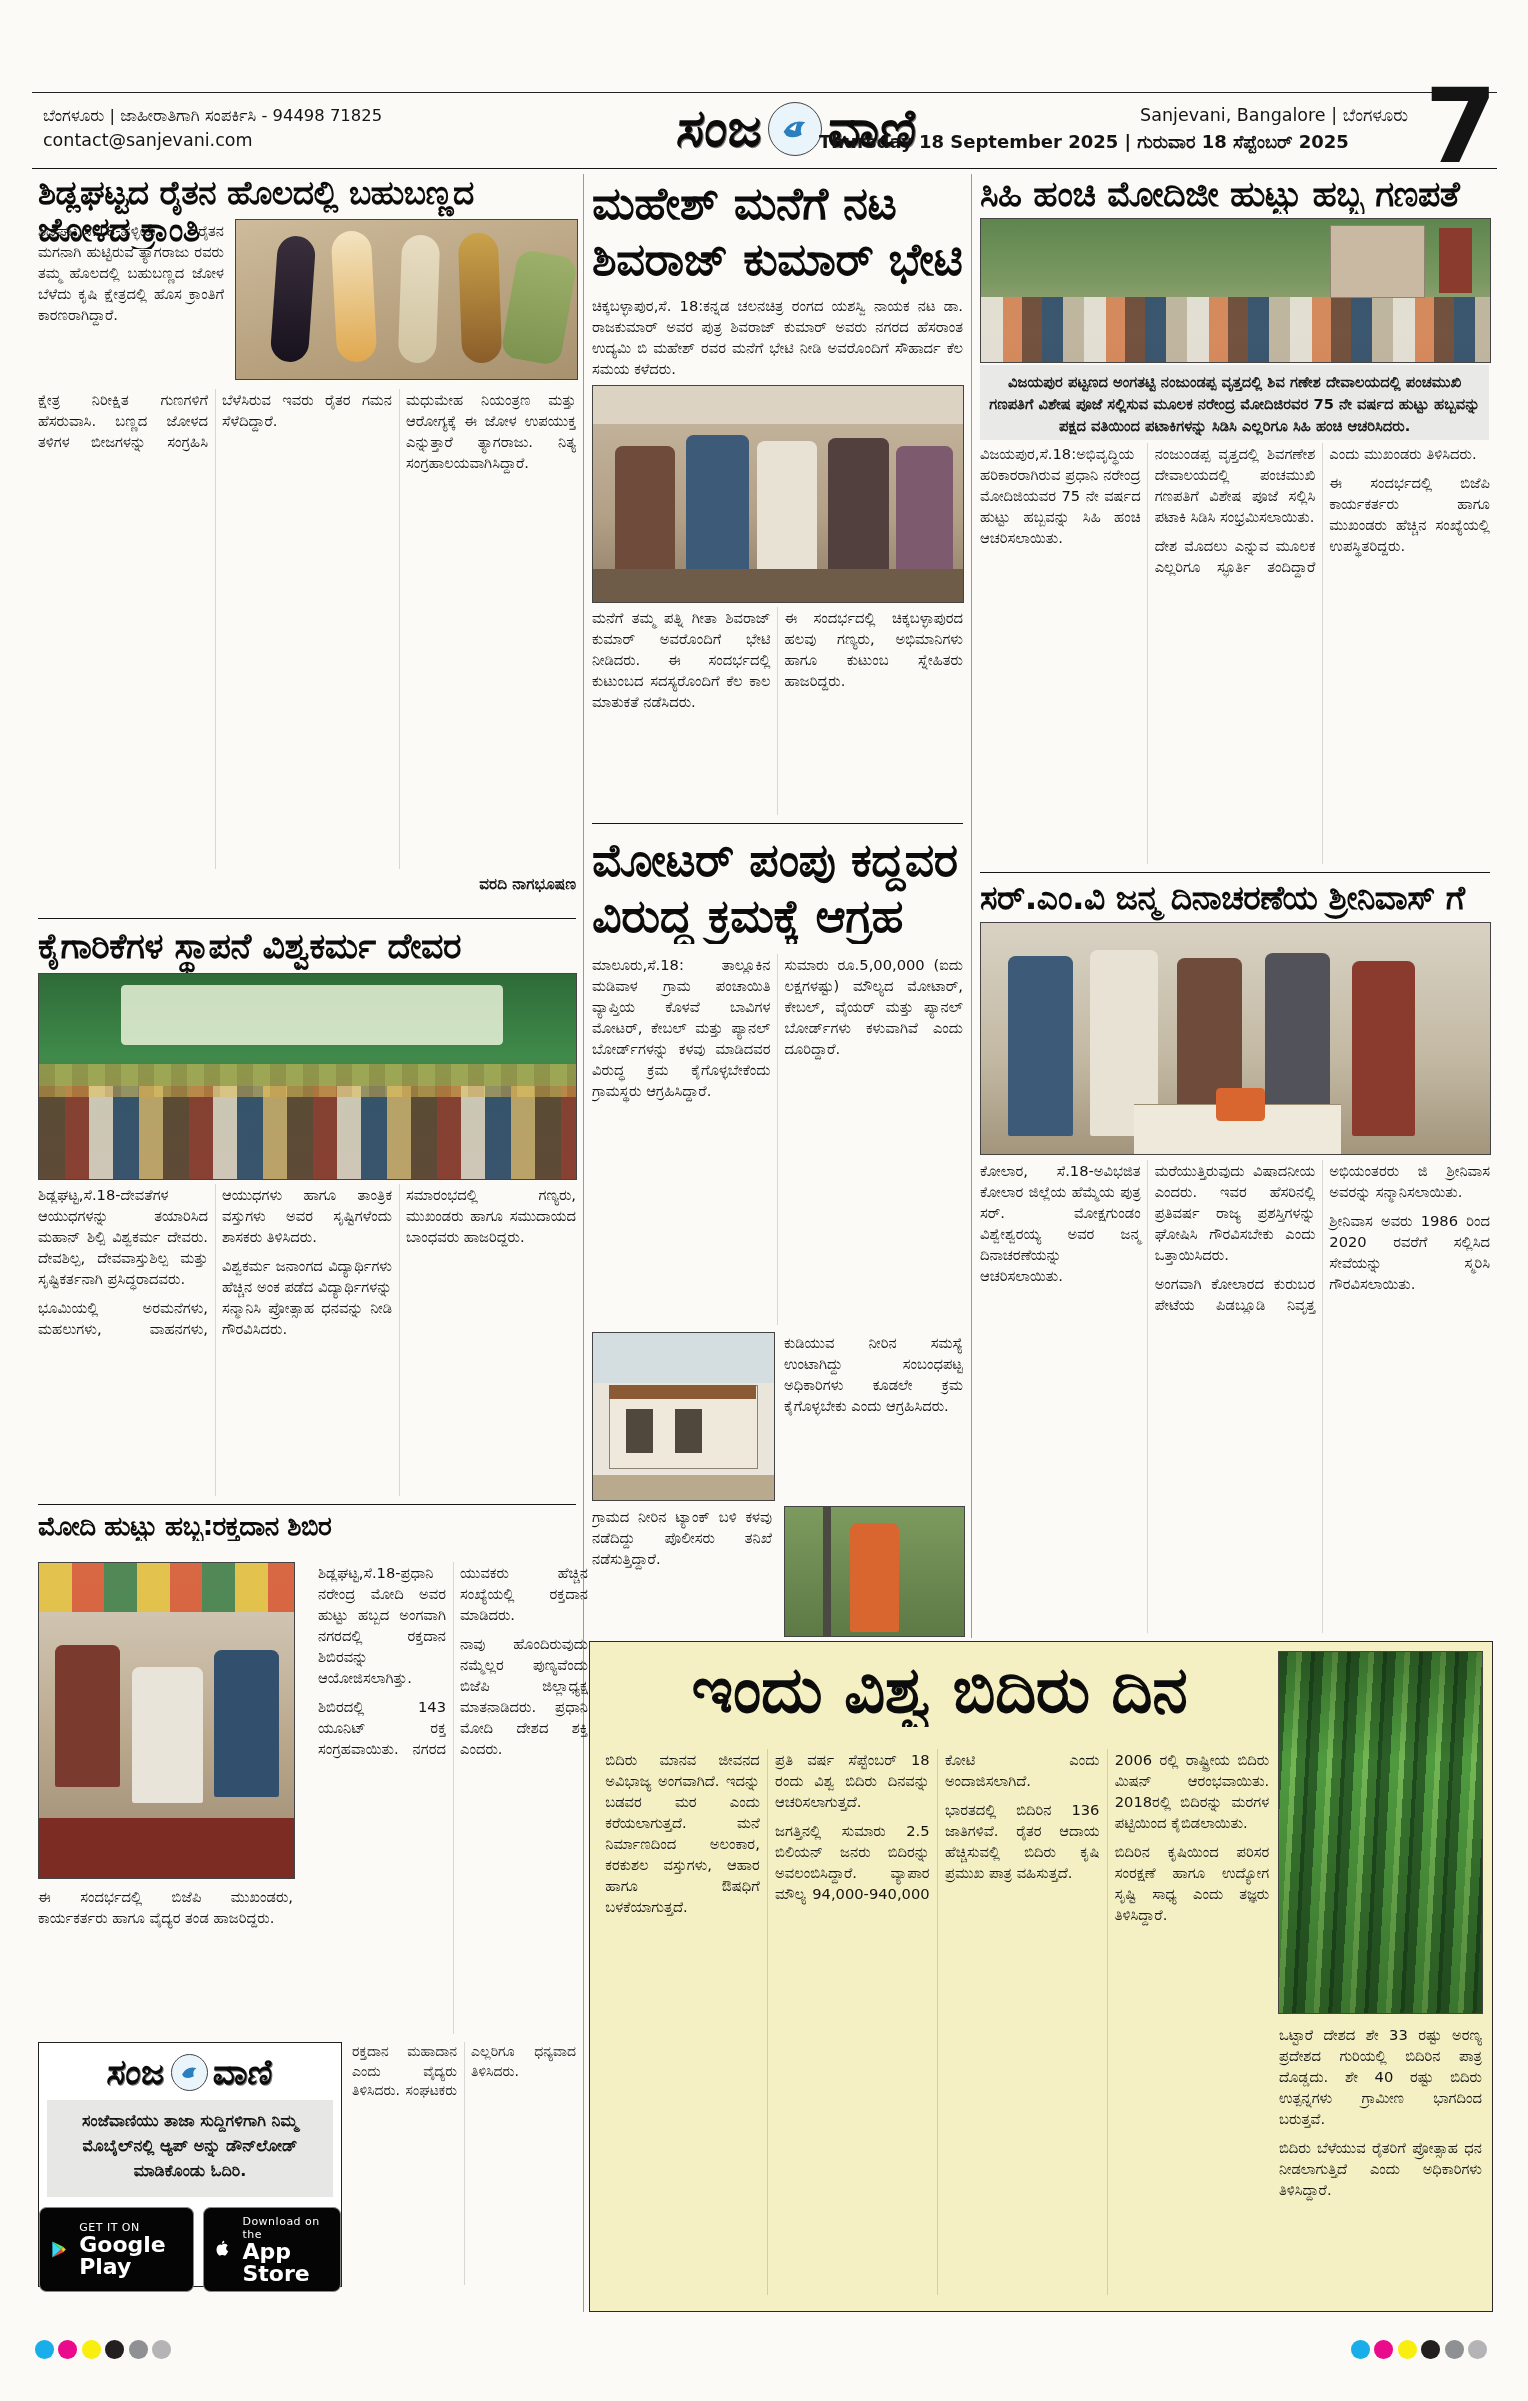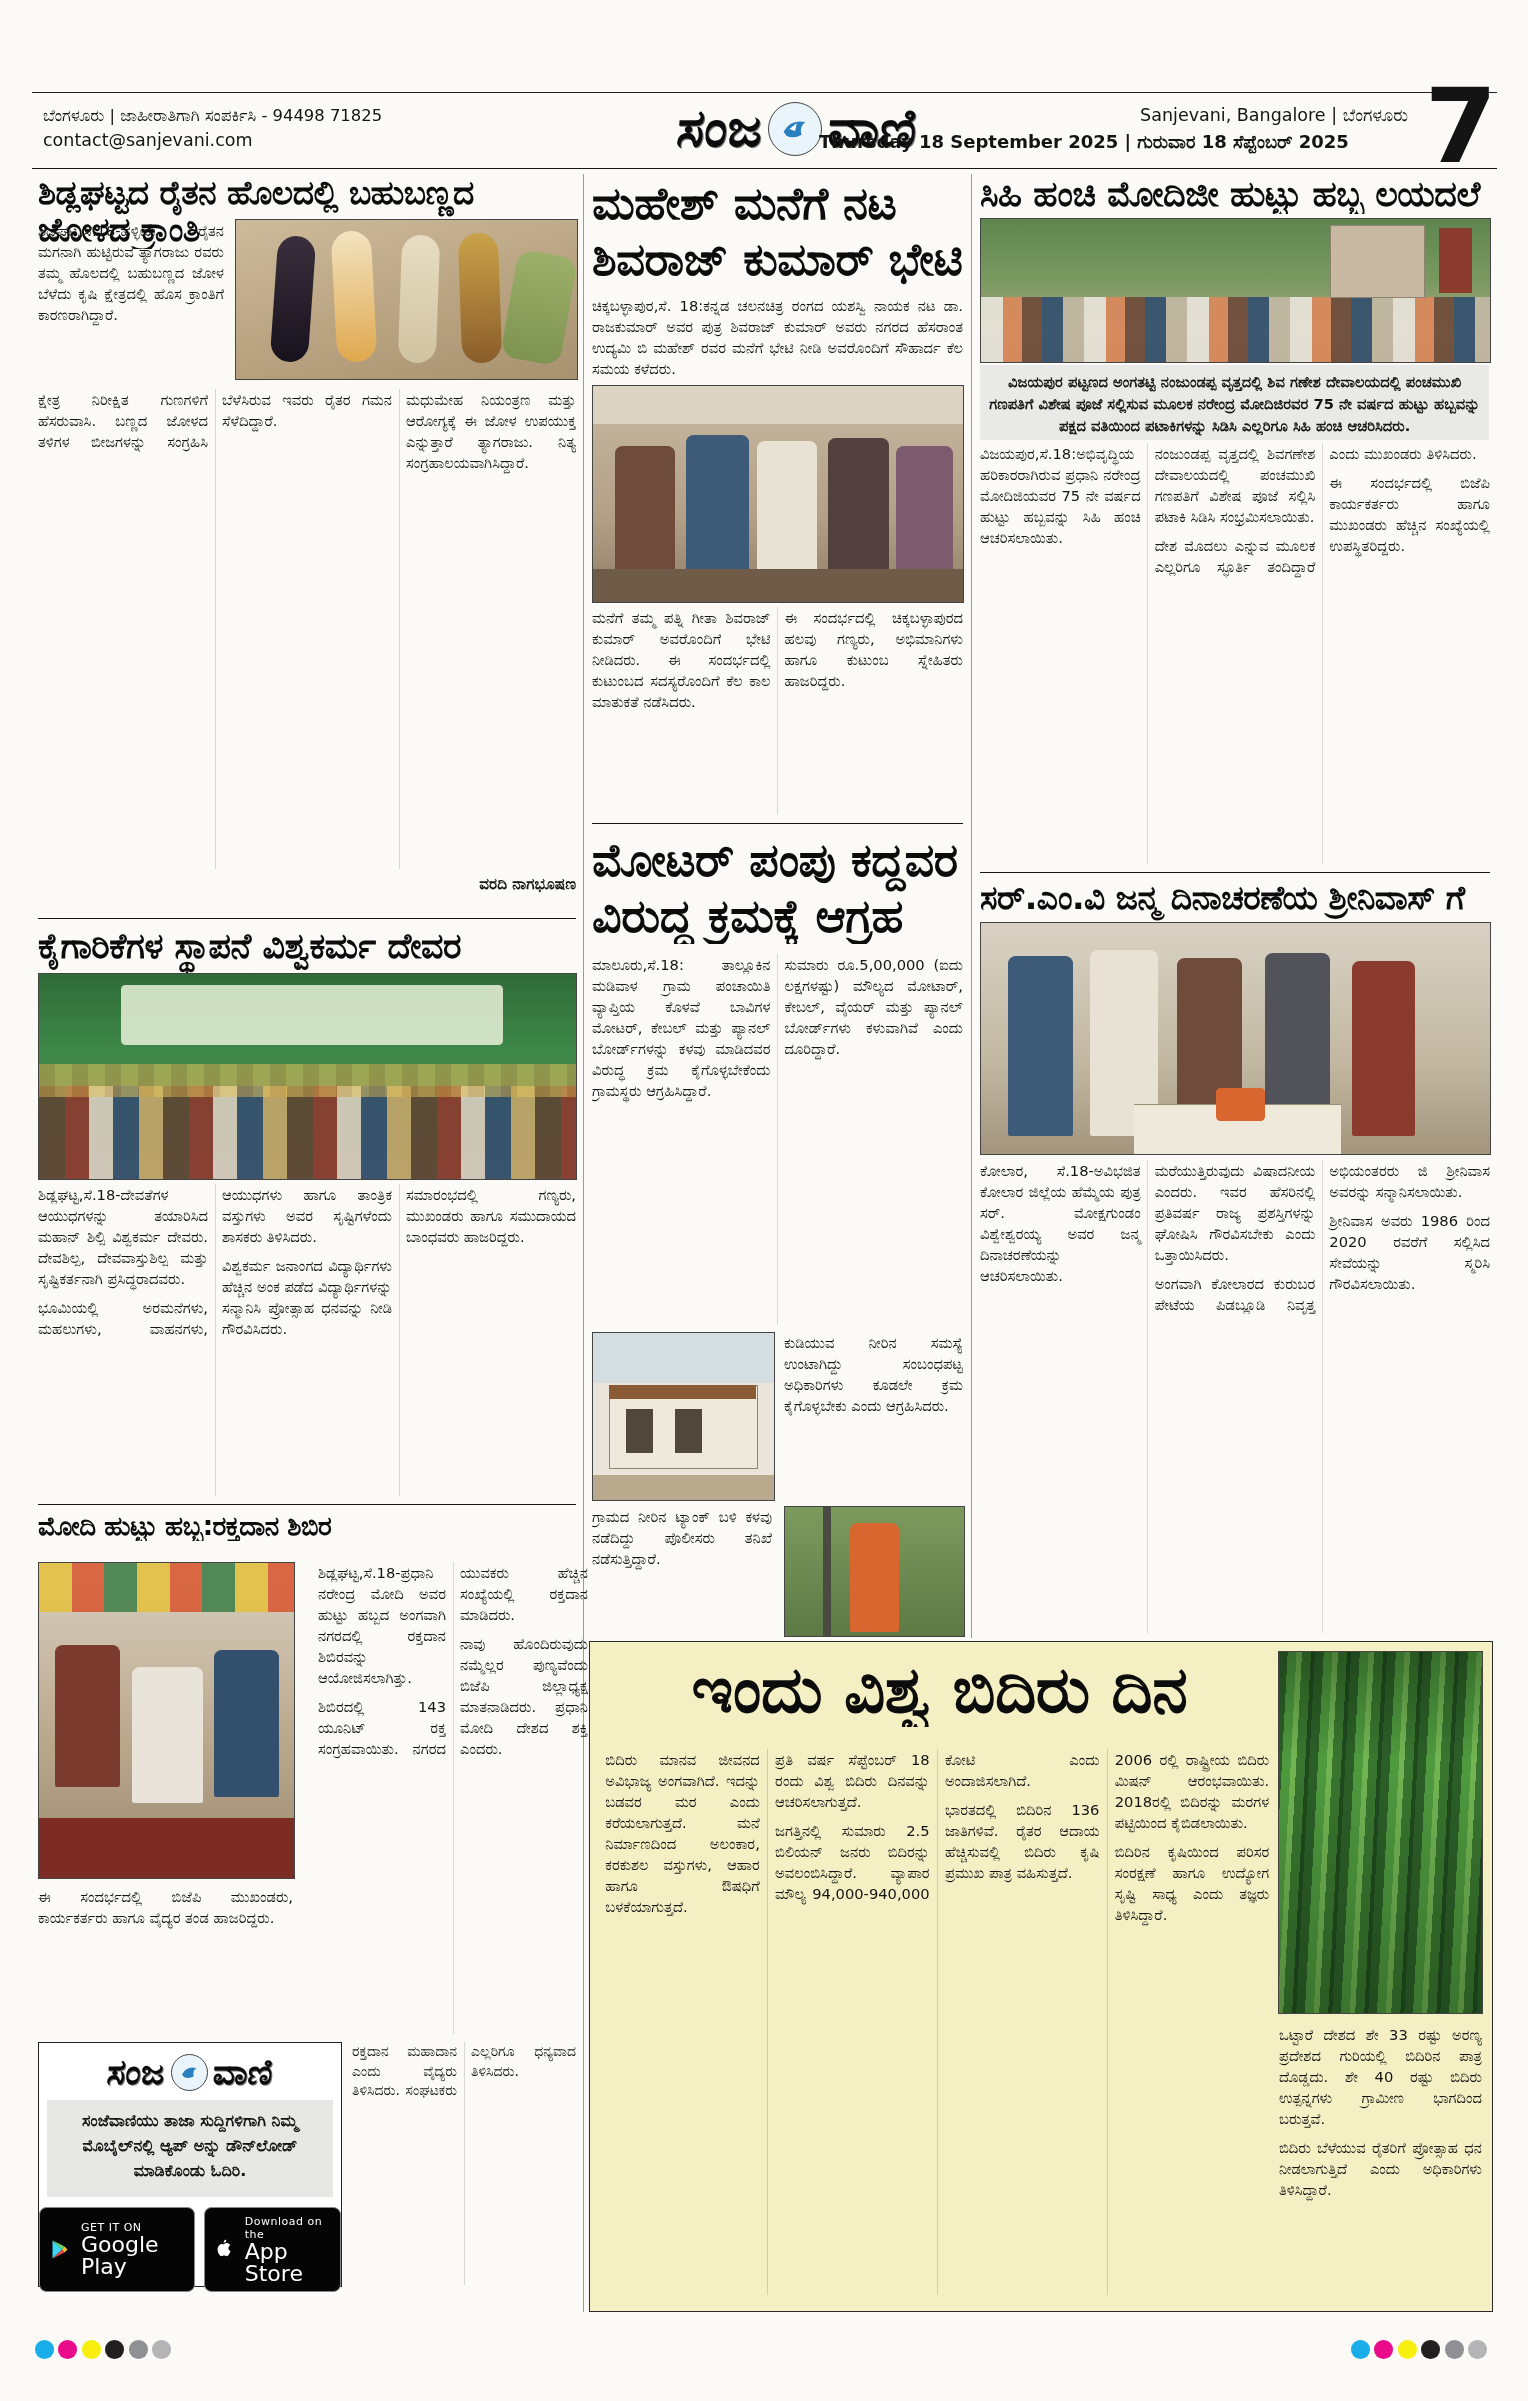--- a/index.html
+++ b/index.html
@@ -18,21 +18,21 @@
   .caption{background:#e9e9e7;font-weight:bold;font-size:14.7px;line-height:22px;text-align:center;
     padding:5.5px 8.7px;overflow:hidden;}
   .fig{position:absolute;border-radius:7.6px 7.6px 2.2px 2.2px;}
   .masthead{display:flex;align-items:center;gap:5.5px;}
   .masthead .mtxt{font-weight:bold;transform:skewX(-5deg);color:#0b0b0b;
     text-shadow:1.1px 1.1px 0 #777;}
   .emblem{border-radius:50%;background:#eaf4fb;border:1.6px solid #444;display:flex;
     align-items:center;justify-content:center;flex:0 0 auto;}
   .badge{background:#050505;color:#fff;border:1.1px solid #8a8a8a;border-radius:7.6px;
     display:flex;align-items:center;gap:12px;padding:6.5px 11px;}
-  .badge .t1{font-size:11px;letter-spacing:0.5px;} .badge .t2{font-size:22px;font-weight:normal;line-height:1;margin-top:8px;}
+  .badge .t1{font-size:11px;letter-spacing:0.5px;} .badge .t2{font-size:22px;font-weight:bold;line-height:1;margin-top:8px;}
   .dot{border-radius:50%;width:18.6px;height:18.6px;display:inline-block;margin-right:4.9px;}
   .byline{font-weight:bold;text-align:right;font-size:15.3px;}
 </style>
 </head>
 <body>
 
 <div class="abs hr2" style="left:32px;top:92px;width:1465px;"></div>
 
 <div class="abs" style="left:43px;top:104px;width:491px;">
   <div class="kn" style="font-size:16.4px;line-height:24px;text-align:left;">ಬೆಂಗಳೂರು  |  ಜಾಹೀರಾತಿಗಾಗಿ ಸಂಪರ್ಕಿಸಿ - 94498 71825</div>
@@ -185,21 +185,21 @@
   <p>ಕುಡಿಯುವ ನೀರಿನ ಸಮಸ್ಯೆ ಉಂಟಾಗಿದ್ದು ಸಂಬಂಧಪಟ್ಟ ಅಧಿಕಾರಿಗಳು ಕೂಡಲೇ ಕ್ರಮ ಕೈಗೊಳ್ಳಬೇಕು ಎಂದು ಆಗ್ರಹಿಸಿದರು.</p>
 </div>
 <div class="abs kn" style="left:592px;top:1506px;width:180px;height:129px;">
   <p>ಗ್ರಾಮದ ನೀರಿನ ಟ್ಯಾಂಕ್ ಬಳಿ ಕಳವು ನಡೆದಿದ್ದು ಪೊಲೀಸರು ತನಿಖೆ ನಡೆಸುತ್ತಿದ್ದಾರೆ.</p>
 </div>
 <div class="photo" style="left:784px;top:1506px;width:179px;height:129px;background:linear-gradient(#7d9a5e,#5d7a46);">
   <div class="fig" style="left:65px;top:16.4px;width:49px;height:109px;background:#d9662e;"></div>
   <div class="abs" style="left:38px;top:0;width:7.6px;height:129px;background:#4a4a42;"></div>
 </div>
 
-<div class="abs hl center" style="left:980px;top:175px;width:510px;font-size:35px;">ಸಿಹಿ ಹಂಚಿ ಮೋದಿಜೀ ಹುಟ್ಟು ಹಬ್ಬ ಲಯದಲೆ</div>
+<div class="abs hl center" style="left:980px;top:175px;width:510px;font-size:35px;">ಸಿಹಿ ಹಂಚಿ ಮೋದಿಜೀ ಹುಟ್ಟು ಹಬ್ಬ ಗಣಪತೆ</div>
 <div class="photo" style="left:980px;top:218px;width:509px;height:143px;background:linear-gradient(#5f854e,#7b9a62 45%,#b3a788 80%,#9c8e73);">
   <div class="abs" style="left:0;bottom:0;width:100%;height:65px;background:repeating-linear-gradient(90deg,#e8e4da 0 22px,#d9885a 22px 41px,#6e4b3a 41px 61px,#32506e 61px 82px,#c2b8a2 82px 103px);opacity:.92;"></div>
   <div class="abs" style="left:349px;top:5.5px;width:93px;height:71px;background:#c9b9a2;border:1.1px solid #8d8370;"></div>
   <div class="abs" style="left:458px;top:8.7px;width:33px;height:65px;background:#8a3b2e;"></div>
 </div>
 <div class="abs caption" style="left:980px;top:365px;width:492px;height:64px;">ವಿಜಯಪುರ ಪಟ್ಟಣದ ಅಂಗತಟ್ಟಿ ನಂಜುಂಡಪ್ಪ ವೃತ್ತದಲ್ಲಿ ಶಿವ ಗಣೇಶ ದೇವಾಲಯದಲ್ಲಿ ಪಂಚಮುಖಿ ಗಣಪತಿಗೆ ವಿಶೇಷ ಪೂಜೆ ಸಲ್ಲಿಸುವ ಮೂಲಕ ನರೇಂದ್ರ ಮೋದಿಜಿರವರ 75 ನೇ ವರ್ಷದ ಹುಟ್ಟು ಹಬ್ಬವನ್ನು ಪಕ್ಷದ ವತಿಯಿಂದ ಪಟಾಕಿಗಳನ್ನು ಸಿಡಿಸಿ ಎಲ್ಲರಿಗೂ ಸಿಹಿ ಹಂಚಿ ಆಚರಿಸಿದರು.</div>
 <div class="abs kn cols3" style="left:980px;top:443px;width:510px;height:421px;">
   <p>ವಿಜಯಪುರ,ಸೆ.18:ಅಭಿವೃದ್ಧಿಯ ಹರಿಕಾರರಾಗಿರುವ ಪ್ರಧಾನಿ ನರೇಂದ್ರ ಮೋದಿಜಿಯವರ 75 ನೇ ವರ್ಷದ ಹುಟ್ಟು ಹಬ್ಬವನ್ನು ಸಿಹಿ ಹಂಚಿ ಆಚರಿಸಲಾಯಿತು.</p>
   <p>ನಂಜುಂಡಪ್ಪ ವೃತ್ತದಲ್ಲಿ ಶಿವಗಣೇಶ ದೇವಾಲಯದಲ್ಲಿ ಪಂಚಮುಖಿ ಗಣಪತಿಗೆ ವಿಶೇಷ ಪೂಜೆ ಸಲ್ಲಿಸಿ ಪಟಾಕಿ ಸಿಡಿಸಿ ಸಂಭ್ರಮಿಸಲಾಯಿತು.</p>
   <p>ದೇಶ ಮೊದಲು ಎನ್ನುವ ಮೂಲಕ ಎಲ್ಲರಿಗೂ ಸ್ಫೂರ್ತಿ ತಂದಿದ್ದಾರೆ ಎಂದು ಮುಖಂಡರು ತಿಳಿಸಿದರು.</p>

